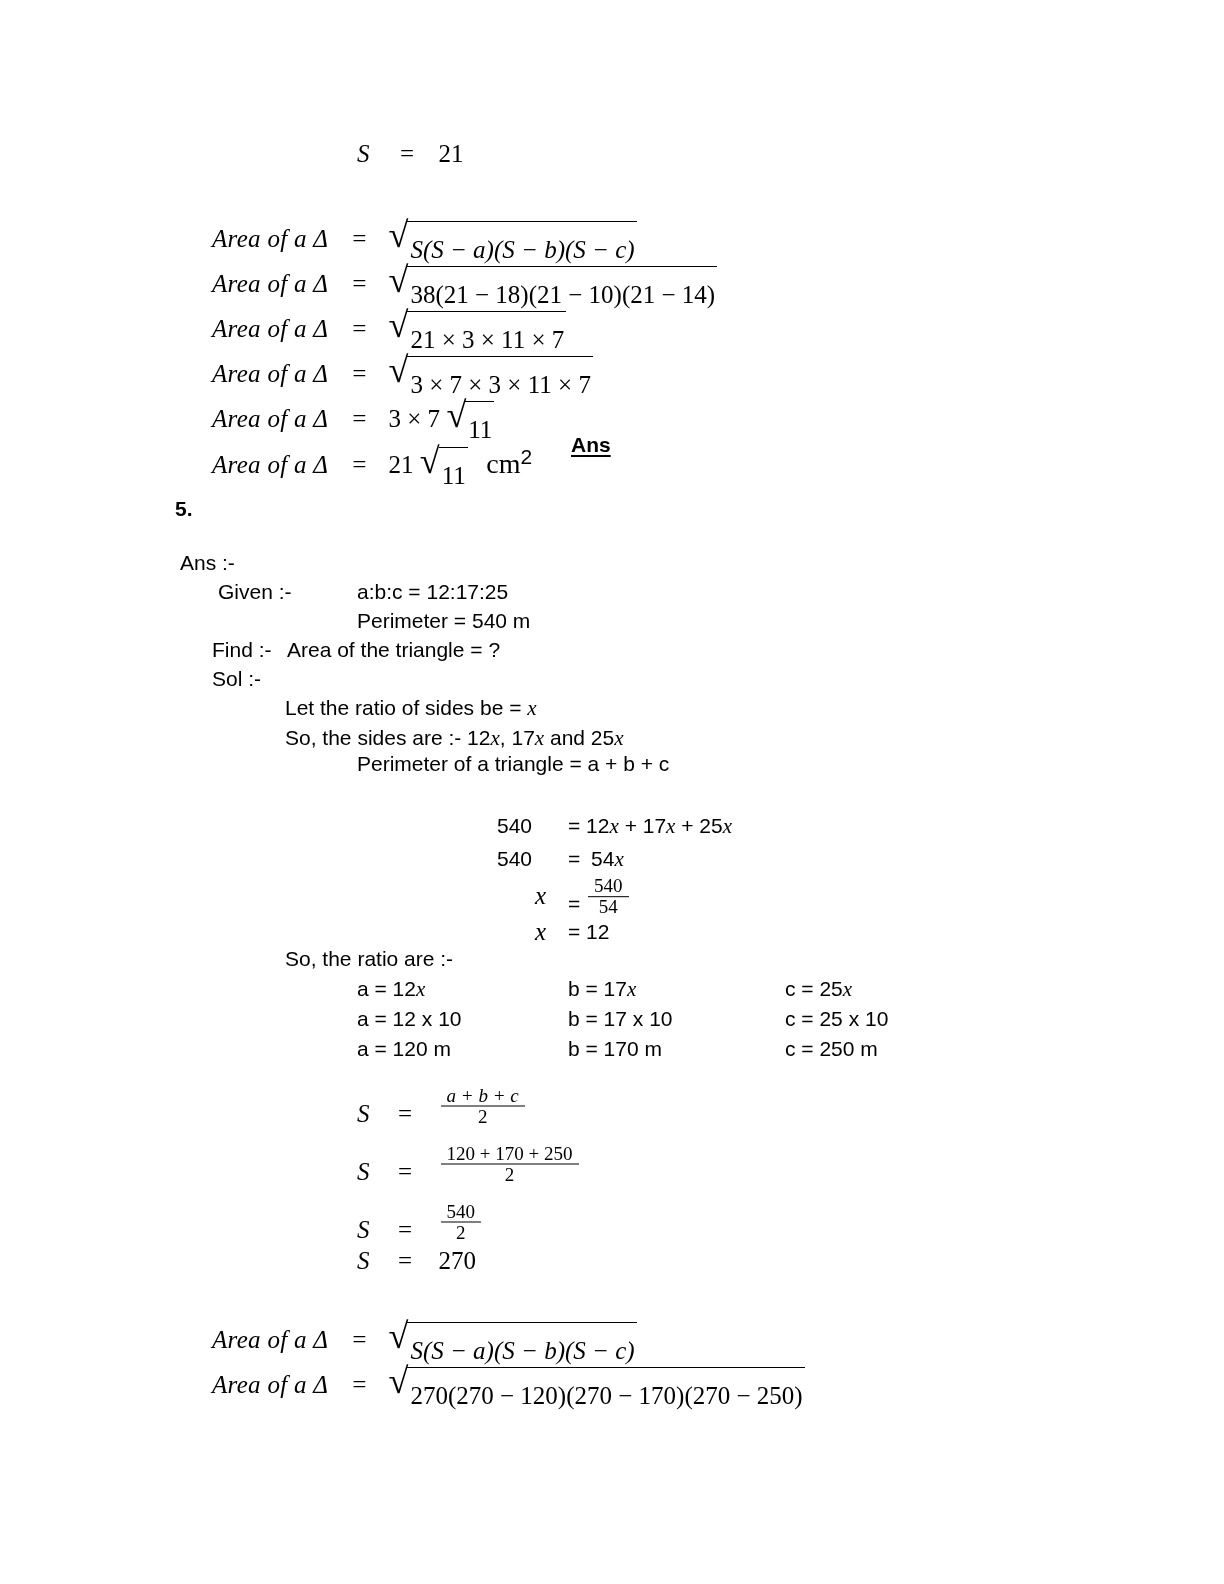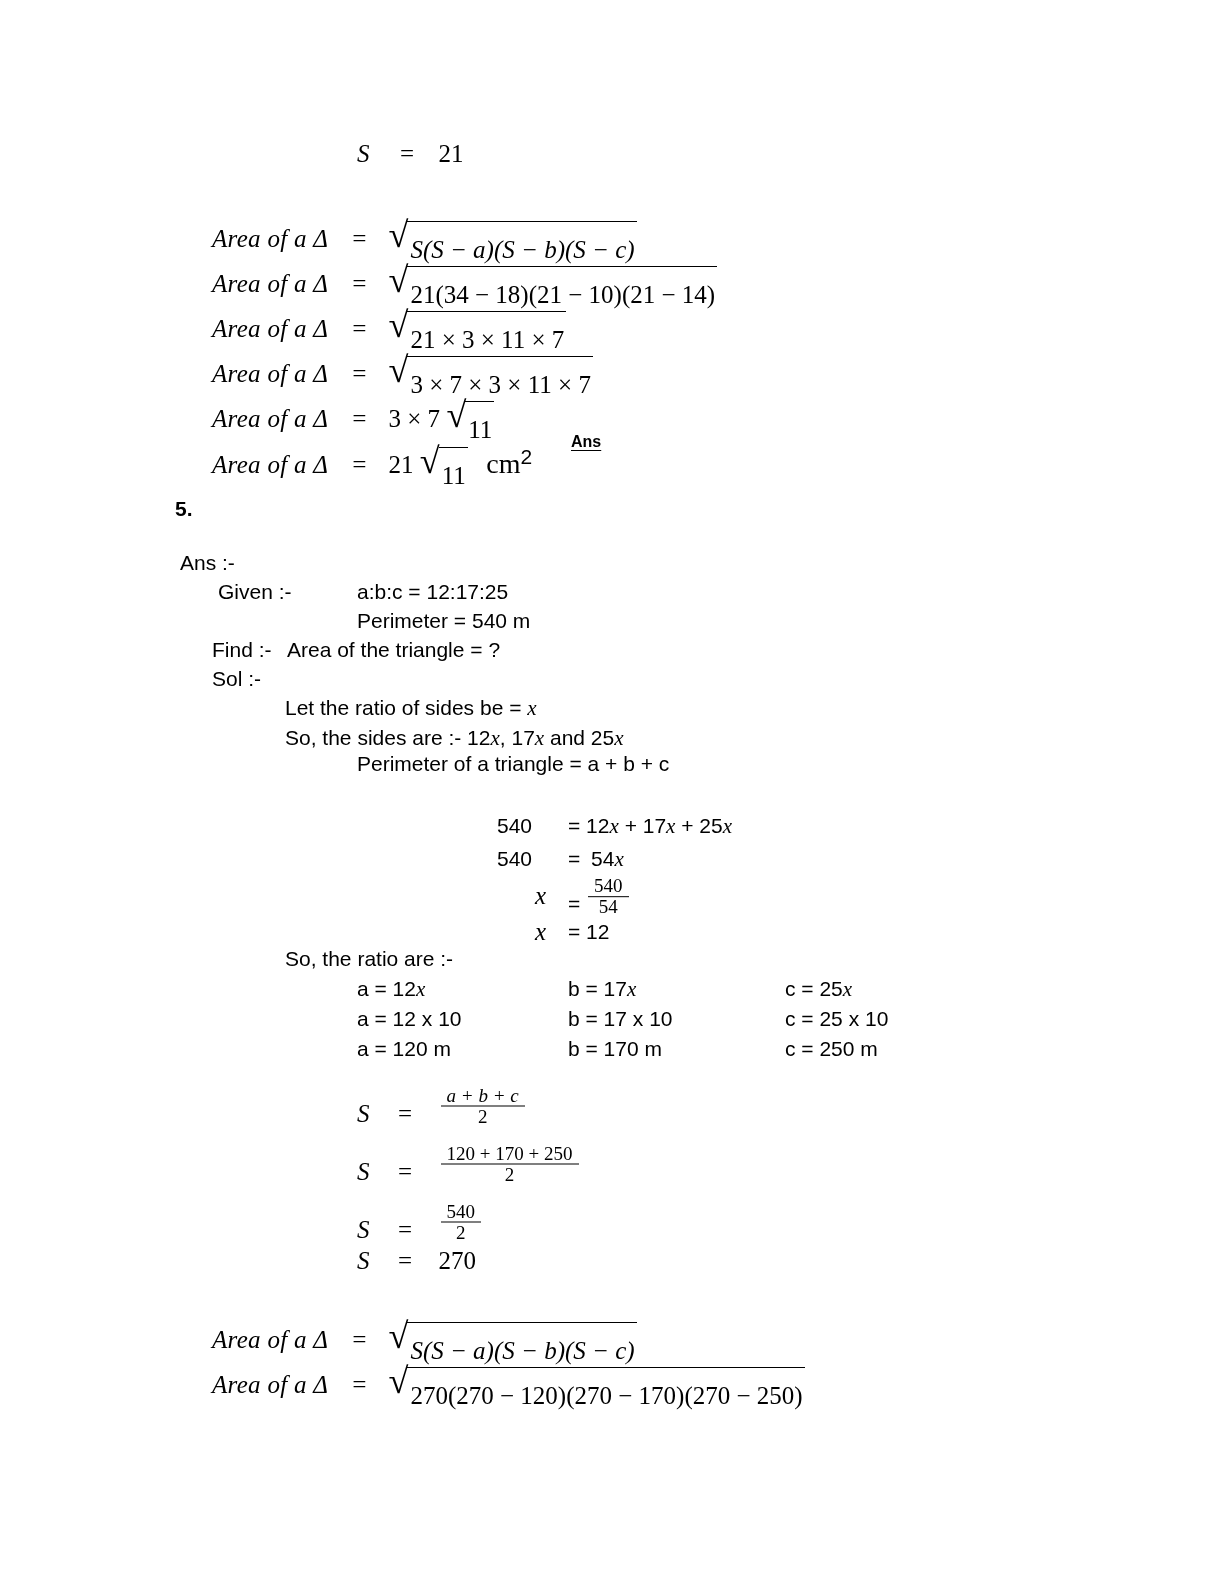--- a/index.html
+++ b/index.html
@@ -128,21 +128,21 @@
       </span>
   </div>
 
   <div class="mathline" style="left:212px; top:266px;">
     <span class="lbl">Area of a Δ</span>
     <span style="display:inline-block;width:10px"></span>
     <span class="lbl">=</span>
     <span style="display:inline-block;width:8px"></span>
     <span class="radical">
         <span class="sign">√</span>
-        <span class="rad-body">21(34 − 18)(21 − 10)(21 − 14)</span>
+        <span class="rad-body">38(21 − 18)(21 − 10)(21 − 14)</span>
       </span>
   </div>
 
   <div class="mathline" style="left:212px; top:311px;">
     <span class="lbl">Area of a Δ</span>
     <span style="display:inline-block;width:10px"></span>
     <span class="lbl">=</span>
     <span style="display:inline-block;width:8px"></span>
     <span class="radical">
         <span class="sign">√</span>
@@ -180,21 +180,21 @@
     <span style="display:inline-block;width:8px"></span>
     <span>21</span>
     <span class="radical">
         <span class="sign">√</span>
         <span class="rad-body">11</span>
       </span>
     <span style="display:inline-block;width:6px"></span>
     <span style="font-family:Liberation Serif, serif;font-size:28px">cm</span><span class="sup" style="font-family:'Liberation Sans',sans-serif;font-size:21px">2</span>
   </div>
 
-  <div class="txt bold ul" style="left:571px; top:434px; font-size:16px;">Ans</div>
+  <div class="txt bold ul" style="left:571px; top:434px; font-size:21px;">Ans</div>
 
   <div class="qnum" style="left:175px; top:497px;">5.</div>
 
   <div class="txt" style="left:180px; top:552px;">Ans :-</div>
 
   <div class="txt" style="left:212px; top:581px;margin-left:6px;">Given :-</div>
   <div class="txt" style="left:357px; top:581px;">a:b:c = 12:17:25</div>
   <div class="txt" style="left:357px; top:610px;">Perimeter = 540 m</div>
 
   <div class="txt" style="left:212px; top:639px;">Find :-</div>

